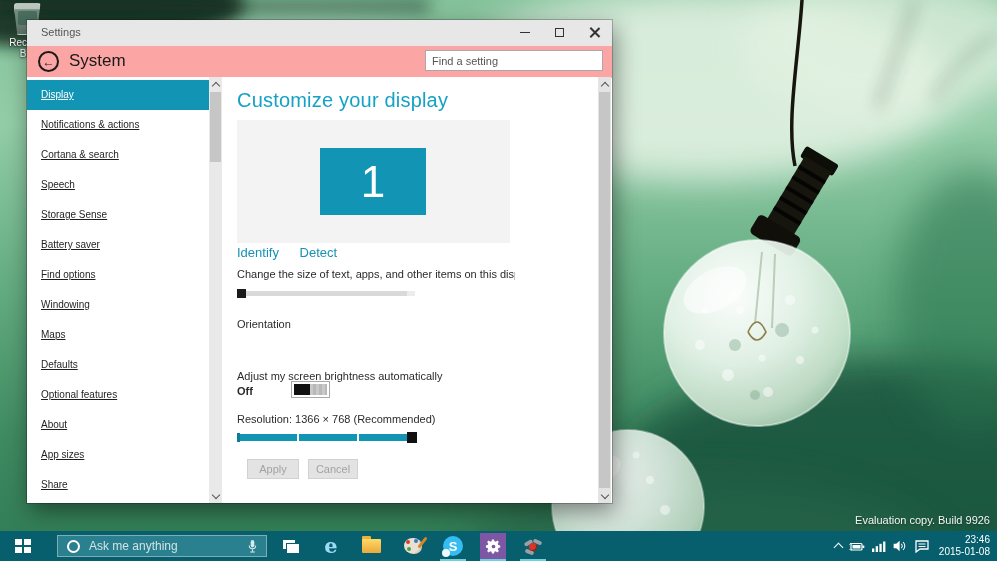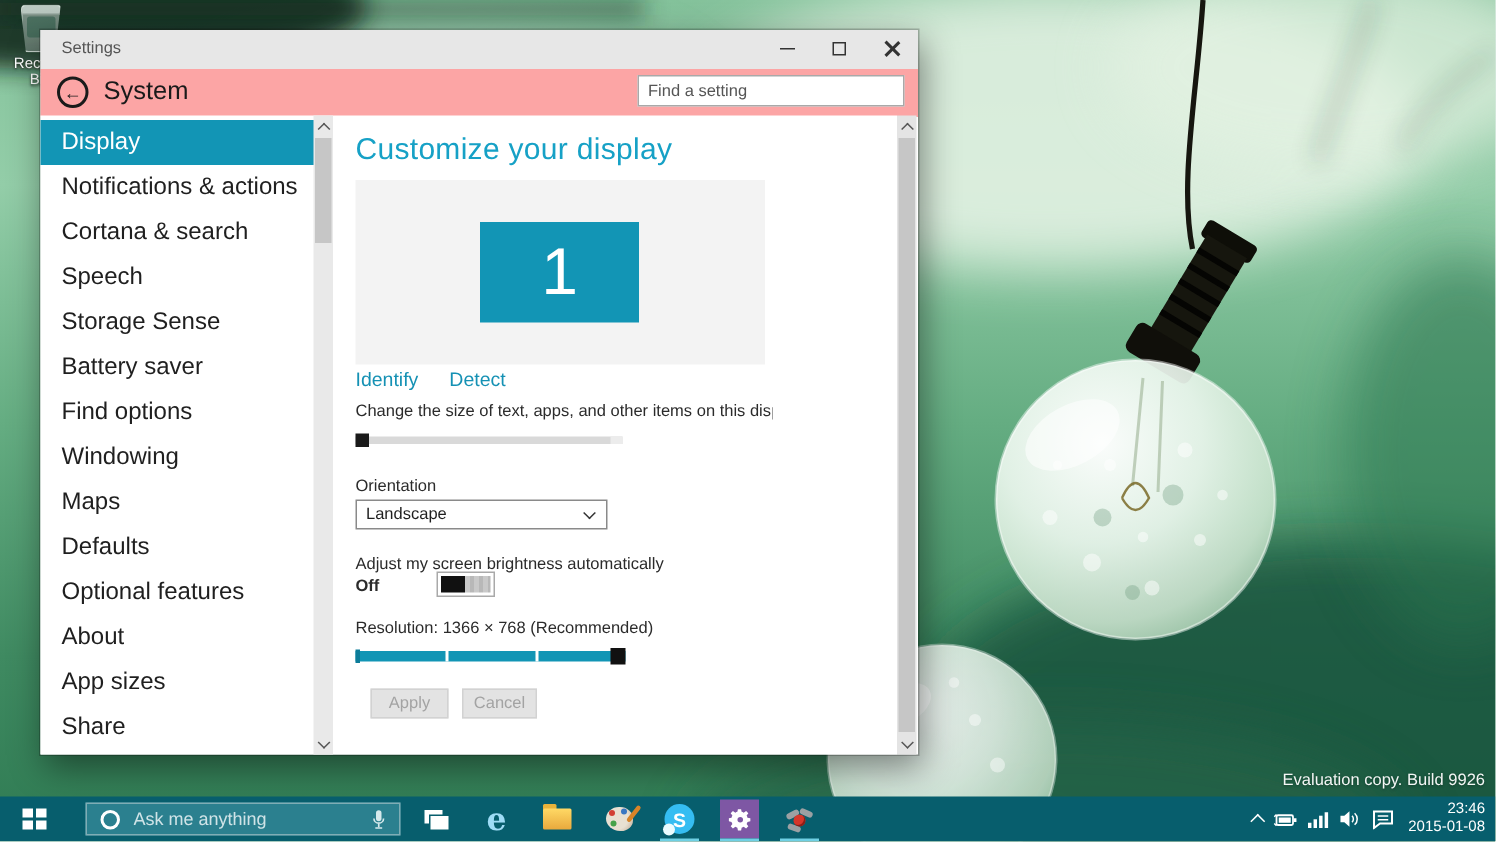--- a/index.html
+++ b/index.html
@@ -38,22 +38,22 @@
   .pagehead { position:relative; height:32px; background:#fca5a5; }
   .back { position:absolute; left:11px; top:5px; width:21px; height:21px; border:2px solid #1a1a1a; border-radius:50%;
     display:flex; align-items:center; justify-content:center; color:#1a1a1a; }
   .back:before { content:"\2190"; font-size:12px; line-height:1; }
   .ptitle { position:absolute; left:42px; top:5px; font-size:17px; color:#1a1a1a; }
   .findbox { position:absolute; right:9px; top:4px; width:178px; height:21px; border:1px solid #a9a9a9;
     background:#fff; font-size:11px; padding:0 6px; color:#333; font-family:"Liberation Sans",sans-serif; outline:none; }
   .findbox::placeholder { color:#555; opacity:1; }
 
   .sidebar { position:absolute; left:0; top:57px; width:195px; bottom:0; background:#fff; padding-top:3px; }
-  .side-item { height:30px; line-height:30px; padding-left:14px; font-size:16px; color:#1f1f1f; width:196px;
-    white-space:nowrap; overflow:hidden; cursor:default; }
+  .side-item { height:30px; line-height:30px; padding-left:14px; font-size:10px; color:#1f1f1f; width:196px;
+    white-space:nowrap; overflow:hidden; cursor:default;text-decoration:underline; }
   .side-item.selected { background:#1295b5; color:#fff; }
 
   .vsb { position:absolute; width:13px; background:#e9e9e9; }
   .vsb .btn { position:absolute; left:0; width:13px; height:14px; display:flex; align-items:center; justify-content:center; }
   .chev { width:6px; height:6px; border-left:1.6px solid #555; border-bottom:1.6px solid #555; }
   .chev.up { transform:rotate(135deg); margin-top:3px; }
   .chev.down { transform:rotate(-45deg); margin-bottom:3px; }
   .vsb .thumb { position:absolute; left:1px; width:11px; background:#c6c6c6; }
   .sb-side { left:182px; top:57px; bottom:0; }
   .sb-main { left:571px; top:57px; bottom:0; background:#e4e4e4; }
@@ -274,24 +274,20 @@
       <div class="linkrow">
         <span class="tlink">Identify</span>
         <span class="tlink">Detect</span>
       </div>
       <div class="body-text size-text">Change the size of text, apps, and other items on this display: 100% (Rec</div>
       <div class="dpi-slider">
         <div class="cap"></div>
         <div class="handle"></div>
       </div>
       <div class="body-text orient-label">Orientation</div>
-      <div class="dropdown">
-        <span>Landscape</span>
-        <div class="dd-chev"></div>
-      </div>
       <div class="body-text bright-label">Adjust my screen brightness automatically</div>
       <div class="body-text off-label">Off</div>
       <div class="toggle">
         <div class="knob"></div>
         <div class="track"></div>
       </div>
       <div class="body-text res-text">Resolution: 1366 × 768 (Recommended)</div>
       <div class="res-slider">
         <div class="lcap"></div>
         <div class="div" style="left:60px"></div>

